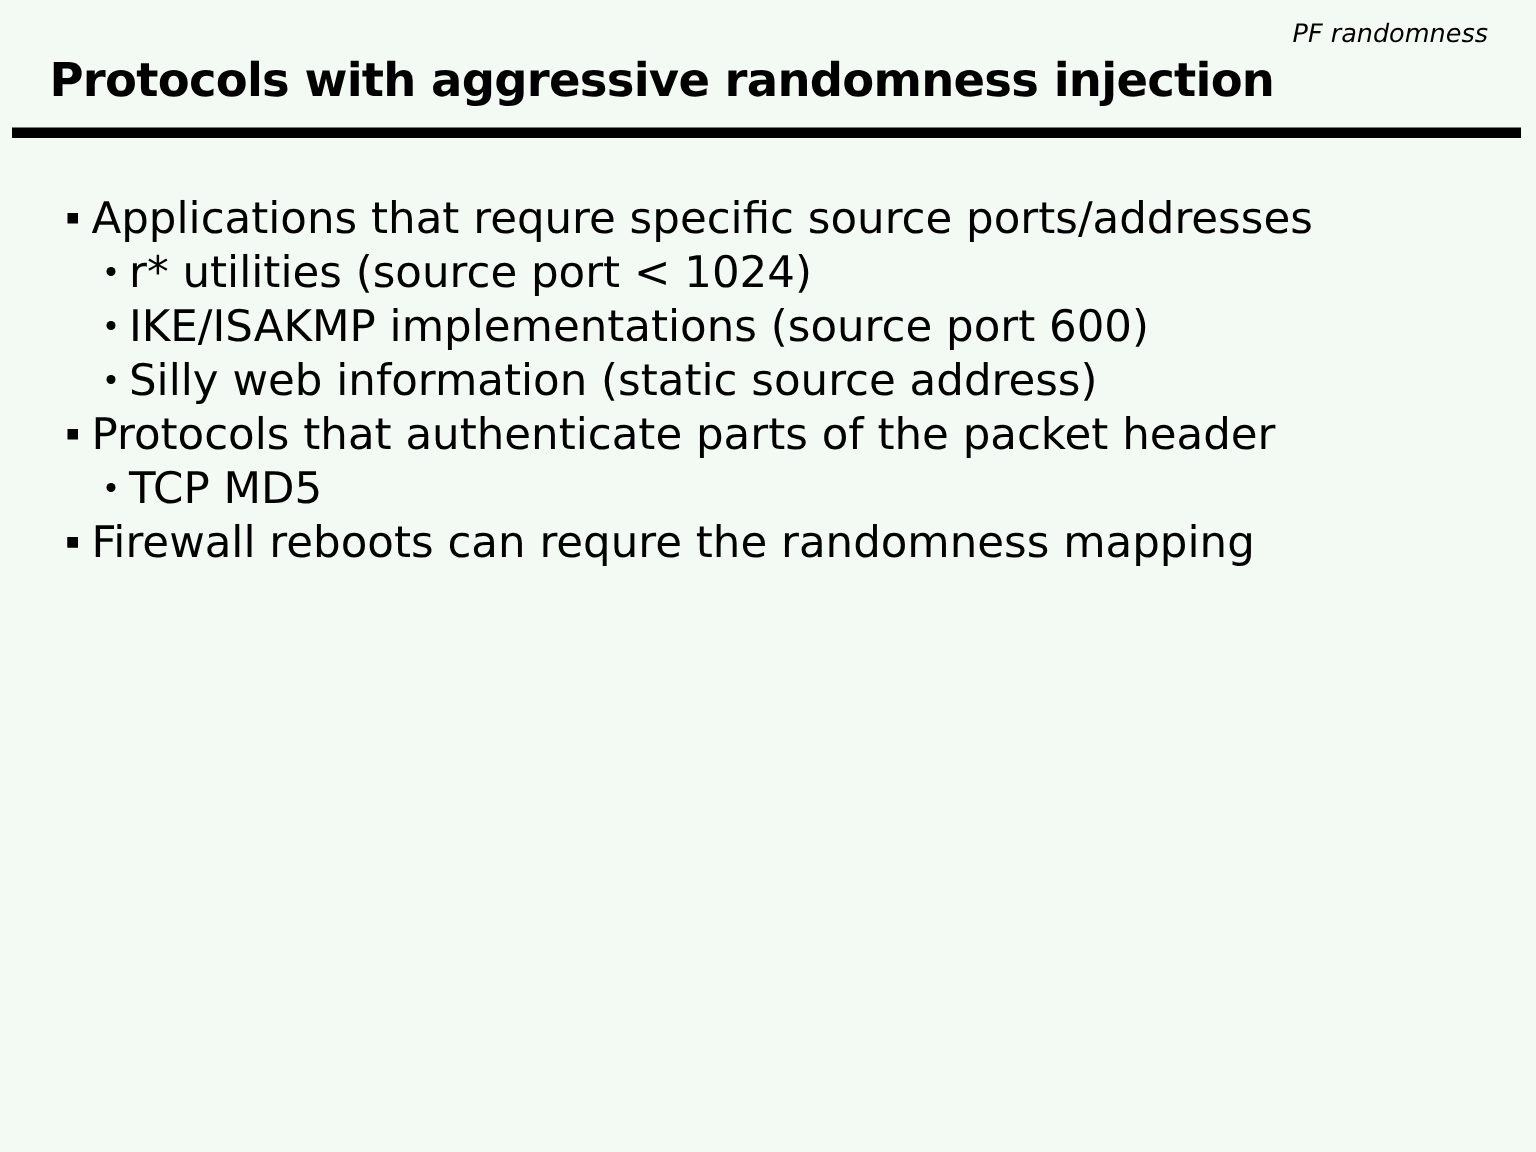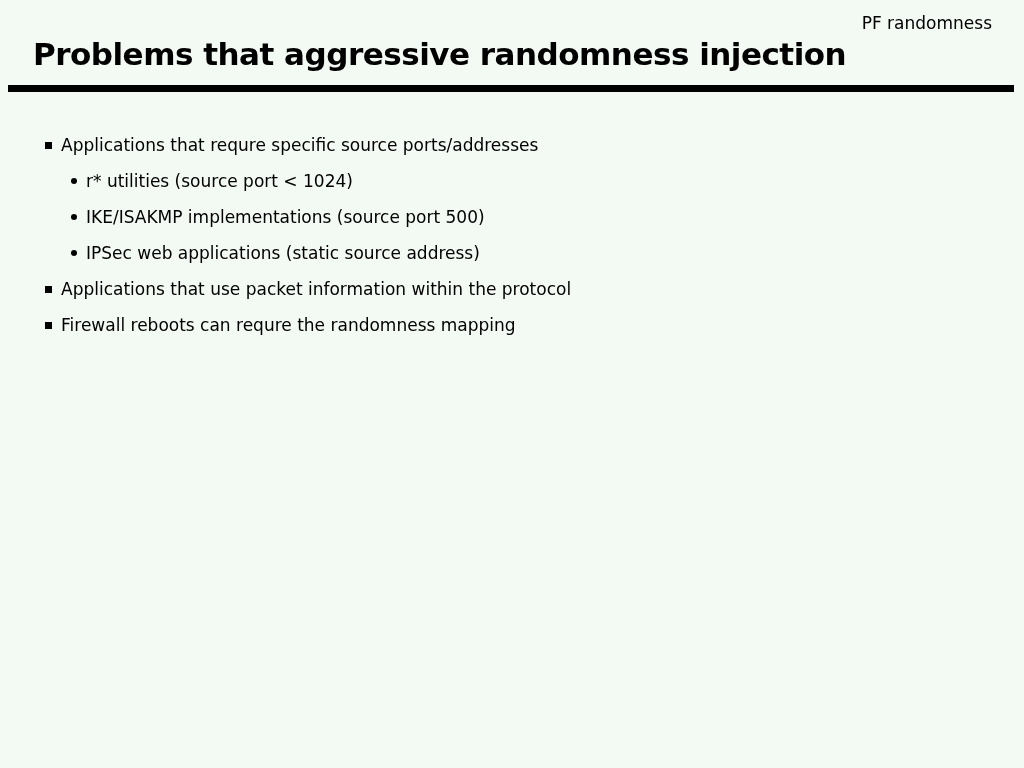--- a/index.html
+++ b/index.html
@@ -18,20 +18,21 @@
   .slide {
     position: absolute;
     inset: 0;
   }
   .corner-label {
     position: absolute;
     top: 13px;
     right: 32px;
     font-size: 17px;
     white-space: nowrap;
+    font-style: italic;
   }
   .slide-title {
     position: absolute;
     top: 36px;
     left: 33px;
     margin: 0;
     font-size: 31px;
     font-weight: 600;
     letter-spacing: -0.5px;
     white-space: nowrap;
@@ -49,21 +50,21 @@
     top: 127px;
     left: 0;
     margin: 0;
     padding: 0;
     list-style: none;
     width: 1024px;
   }
   ul.bullet-list li {
     position: relative;
     line-height: 36px;
-    font-size: 17px;
+    font-size: 29px;
     white-space: nowrap;
   }
   li.l1 { padding-left: 61px; }
   li.l2 { padding-left: 86px; }
   .marker-square {
     position: absolute;
     left: 45px;
     top: 15px;
     width: 7px;
     height: 7px;
@@ -81,50 +82,54 @@
     display: block;
   }
 </style>
 </head>
 <body>
 
 <div class="slide">
 
   <div class="corner-label">PF randomness</div>
 
-  <h1 class="slide-title">Problems that aggressive randomness injection</h1>
+  <h1 class="slide-title">Protocols with aggressive randomness injection</h1>
 
   <div class="title-rule"></div>
 
   <ul class="bullet-list">
 
     <li class="l1">
       <span class="marker-square"></span>
       <span>Applications that requre specific source ports/addresses</span>
     </li>
     <li class="l2">
       <span class="marker-dot"></span>
       <span>r* utilities (source port &lt; 1024)</span>
     </li>
     <li class="l2">
       <span class="marker-dot"></span>
-      <span>IKE/ISAKMP implementations (source port 500)</span>
+      <span>IKE/ISAKMP implementations (source port 600)</span>
     </li>
     <li class="l2">
       <span class="marker-dot"></span>
-      <span>IPSec web applications (static source address)</span>
+      <span>Silly web information (static source address)</span>
     </li>
 
     <li class="l1">
       <span class="marker-square"></span>
+      <span>Protocols that authenticate parts of the packet header</span>
+    </li>
+    <li class="l2">
+      <span class="marker-dot"></span>
+      <span>TCP MD5</span>
     </li>
 
     <li class="l1">
       <span class="marker-square"></span>
-      <span>Applications that use packet information within the protocol</span>
     </li>
 
     <li class="l1">
       <span class="marker-square"></span>
       <span>Firewall reboots can requre the randomness mapping</span>
     </li>
 
   </ul>
 </div>
 

